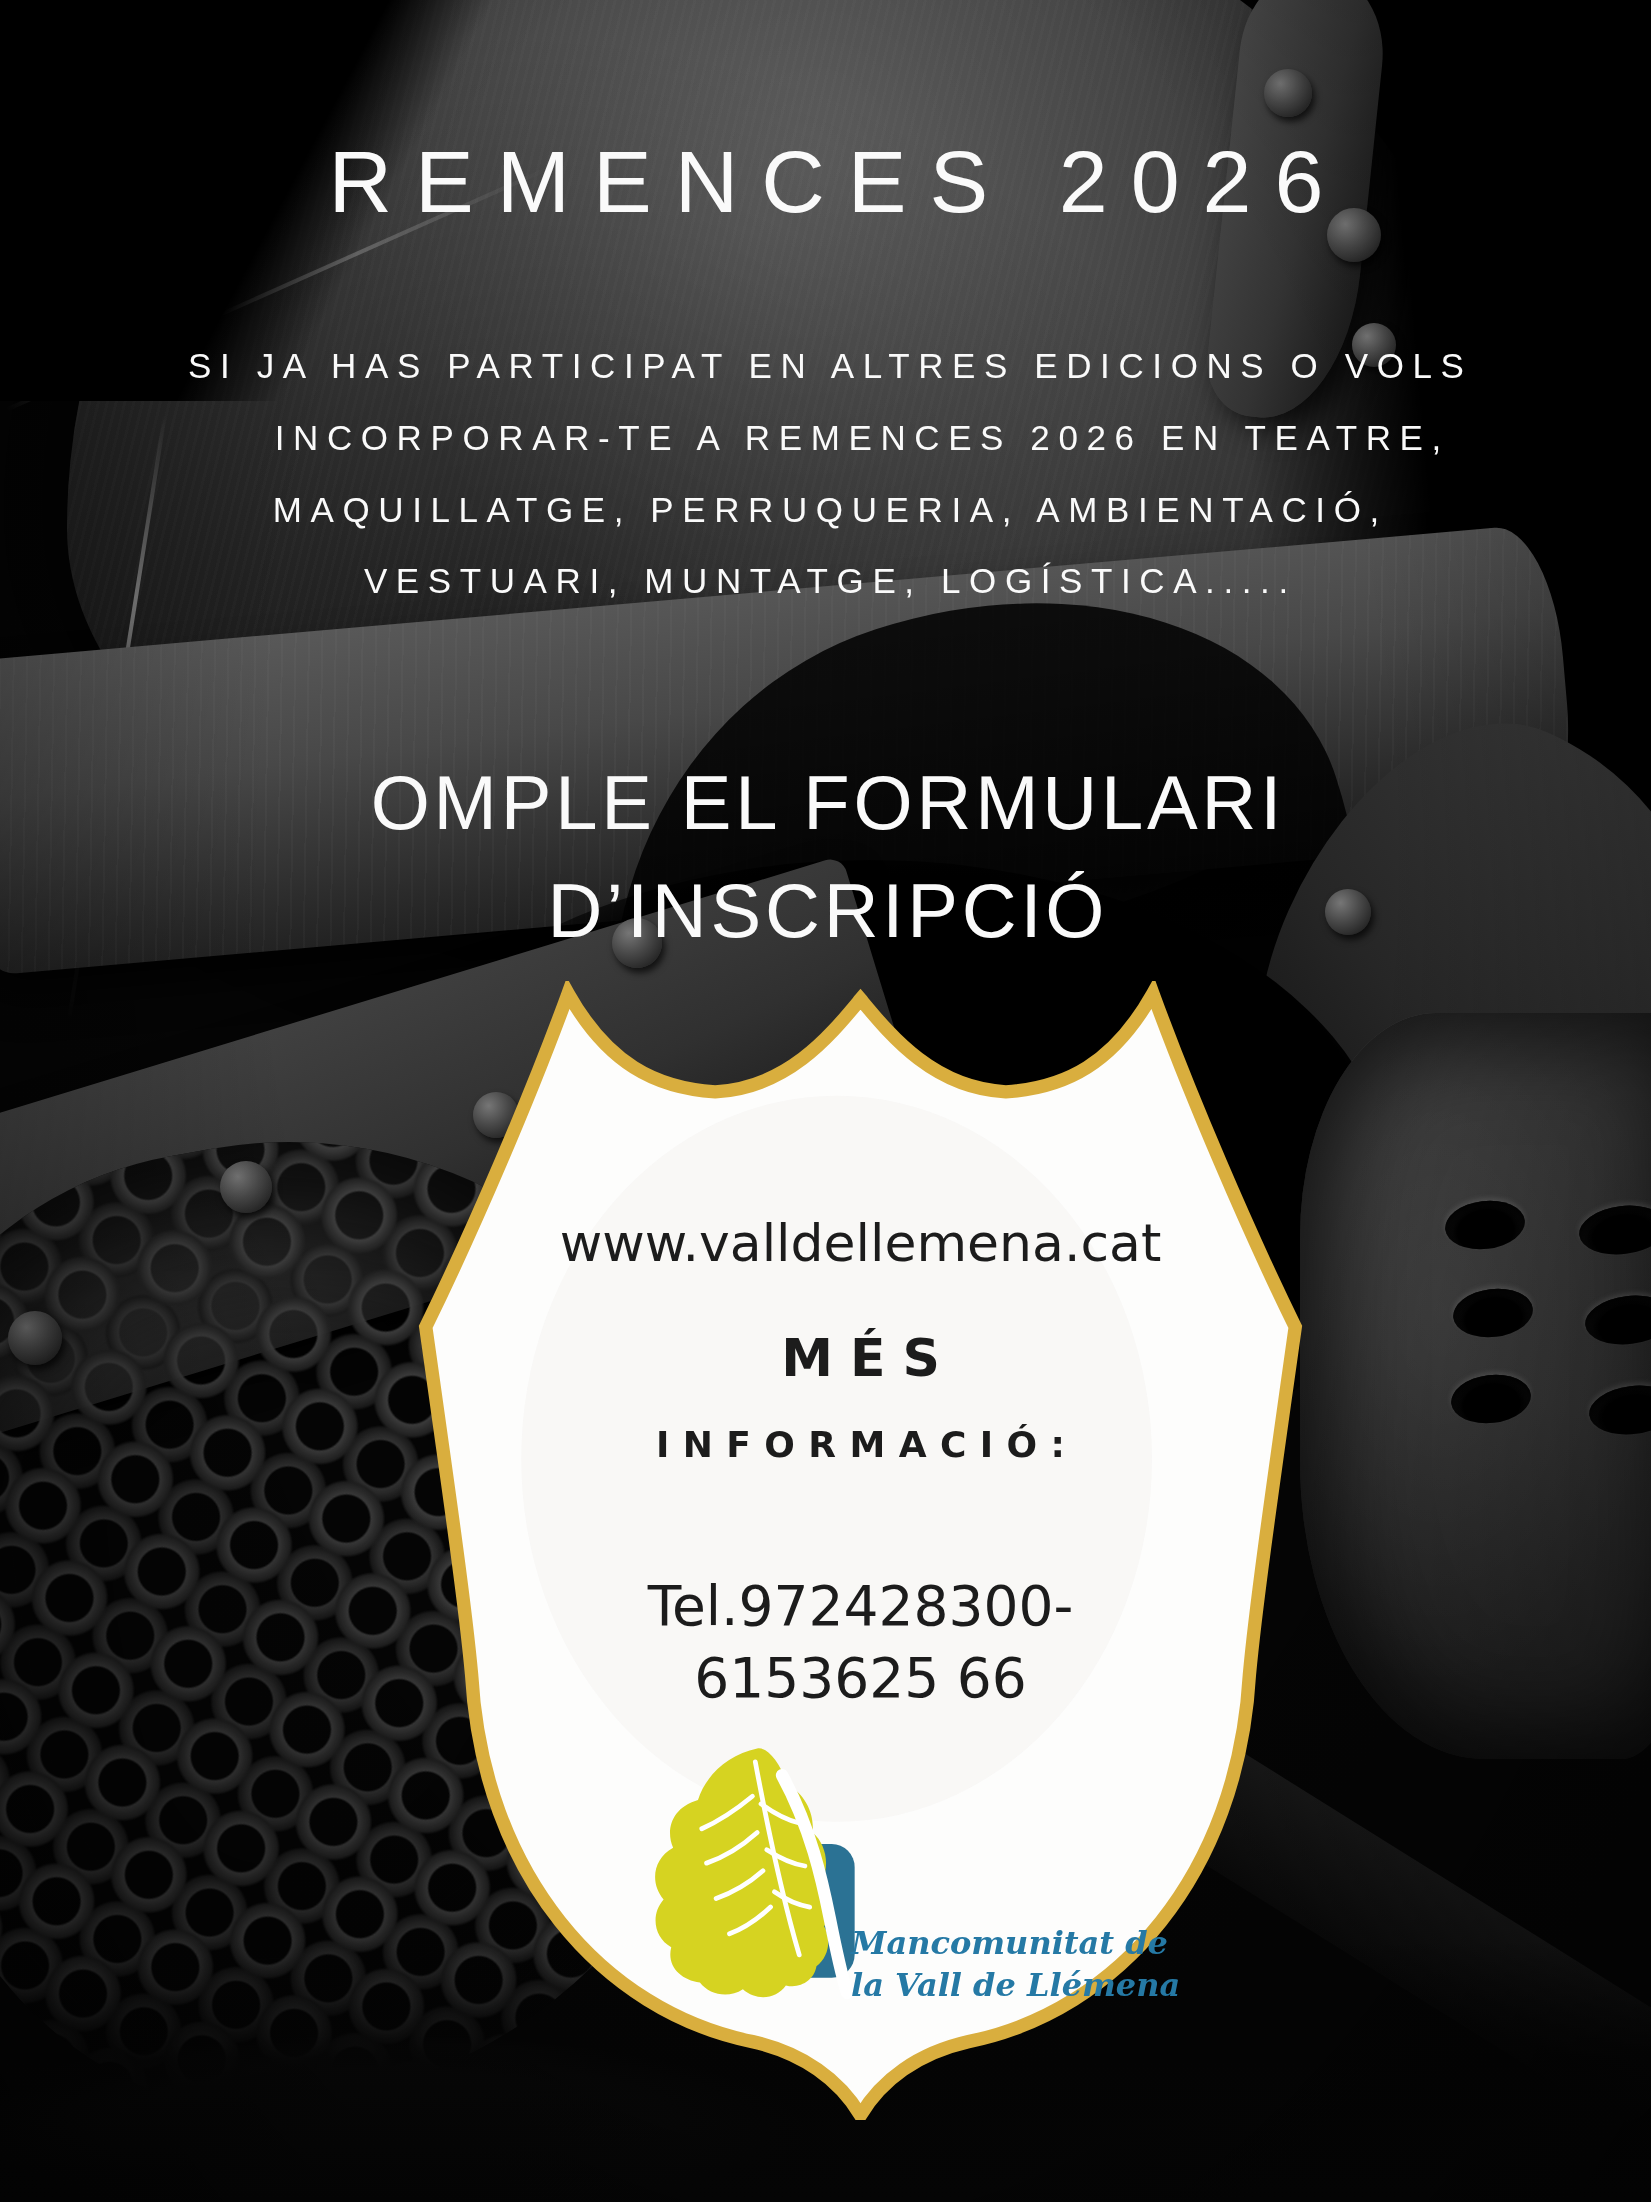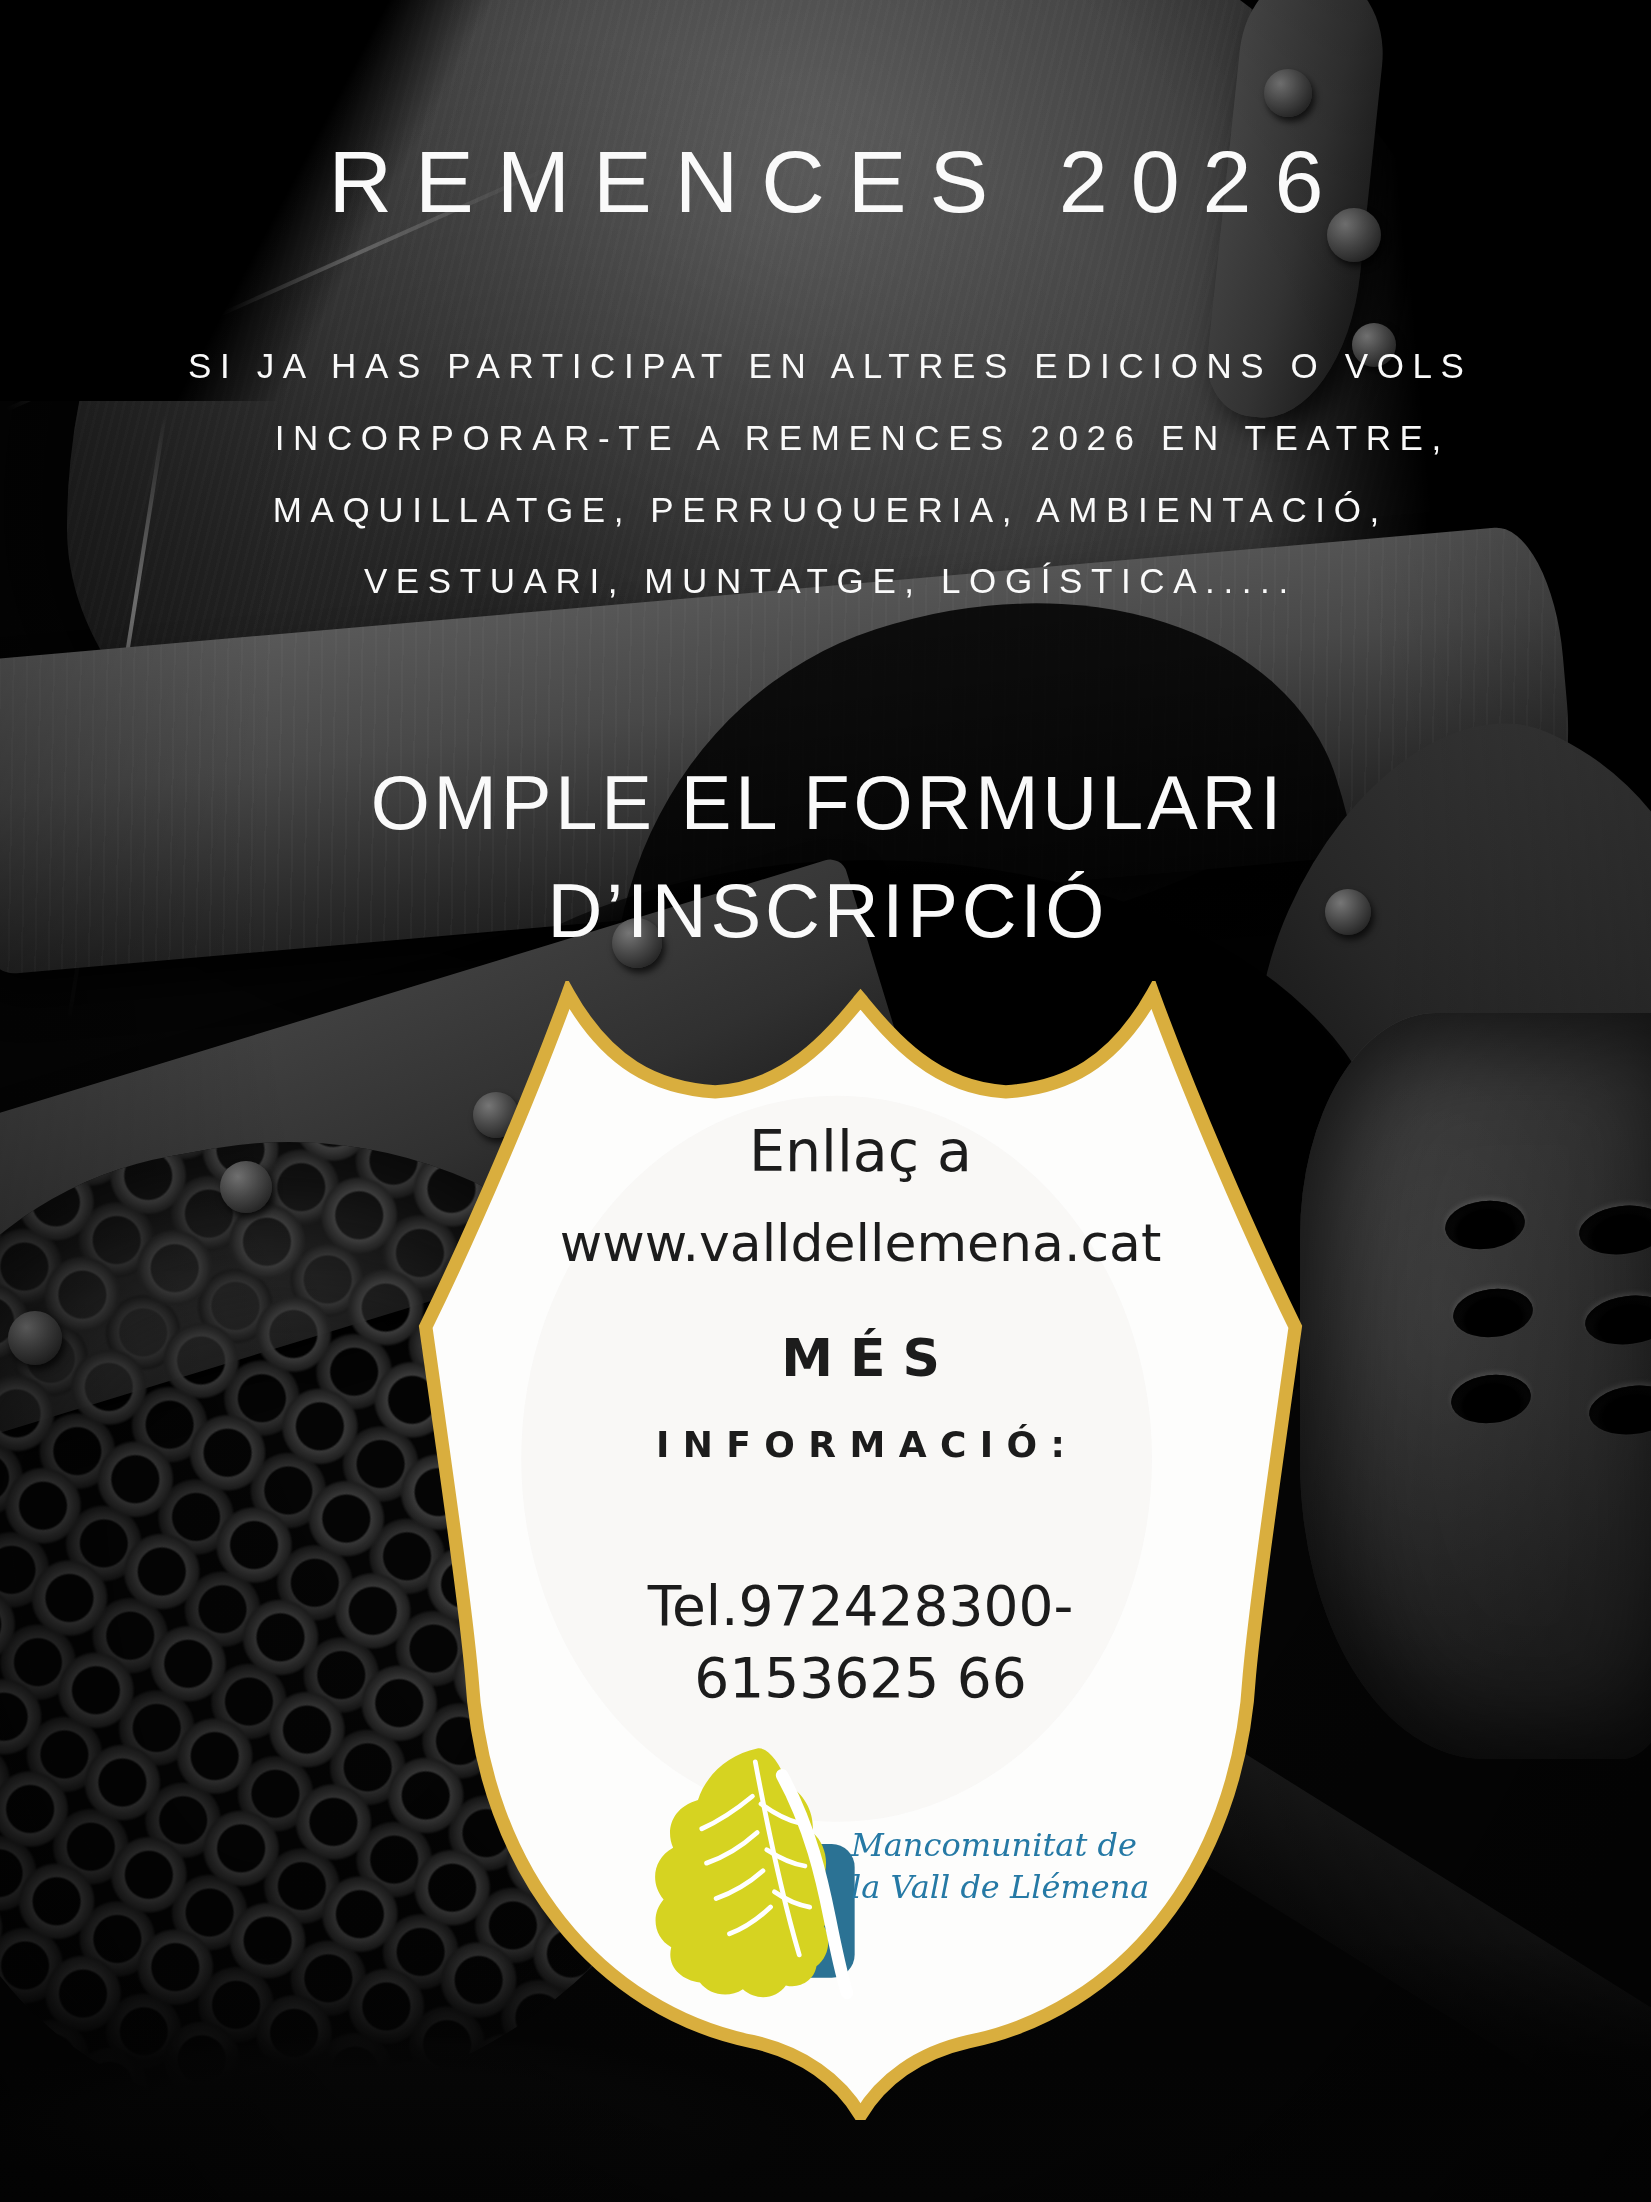--- a/index.html
+++ b/index.html
@@ -162,22 +162,22 @@
   .link-url{top:1210px;font-size:52px;line-height:67px;}
   .info-1{top:1325px;font-size:52px;line-height:67px;font-weight:700;letter-spacing:17px;text-indent:17px;}
   .info-2{top:1411px;font-size:36px;line-height:67px;font-weight:700;letter-spacing:13.4px;text-indent:13.4px;}
   .email{top:1506px;font-size:42px;line-height:55px;font-weight:700;}
   .phone-1{top:1571px;font-size:55px;line-height:71px;font-weight:400;}
   .phone-2{top:1643px;font-size:55px;line-height:71px;font-weight:400;}
 
   
   .logo-svg{position:absolute;left:612px;top:1732px;width:449px;height:268px;}
   .org-name{
-    position:absolute;left:851px;top:1824px;width:344px;
-    font-family:"DejaVu Serif", serif;font-style:italic;font-weight:400;
+    position:absolute;left:851px;top:1922px;width:344px;
+    font-family:"DejaVu Serif", serif;font-style:italic;font-weight:700;
     font-size:32px;line-height:42px;color:#2579a5;text-align:left;
   }
 </style>
 </head>
 <body>
 
 <div id="poster">
 
   <div class="dome"></div>
   <div class="dome-texture"></div>
@@ -237,21 +237,20 @@
              C892 560 878 660 872 726
              C860 935 735 1078 578 1110
              C525 1122 487 1150 465 1187
              C443 1150 405 1122 352 1110
              C195 1078 70 935 58 726
              C52 660 38 560 10 362
              C60 260 120 120 159 13 Z" fill="#fdfdfc" stroke="#d9ae3e" stroke-width="14" stroke-linejoin="miter"></path>
     <ellipse cx="440" cy="500" rx="330" ry="380" fill="#f0efeb" opacity="0.35"></ellipse>
   </svg>
 
-  <div class="badge-txt link-label">Enllaç a</div>
   <div class="badge-txt link-url">www.valldellemena.cat</div>
   <div class="badge-txt info-1">MÉS</div>
   <div class="badge-txt info-2">INFORMACIÓ:</div>
   <div class="badge-txt phone-1">Tel.972428300-</div>
   <div class="badge-txt phone-2">6153625 66</div>
 
   <svg class="logo-svg" viewBox="0 0 470 270">
 
     <rect x="108" y="112" width="146" height="140" rx="24" fill="#2b7294"></rect>
 

